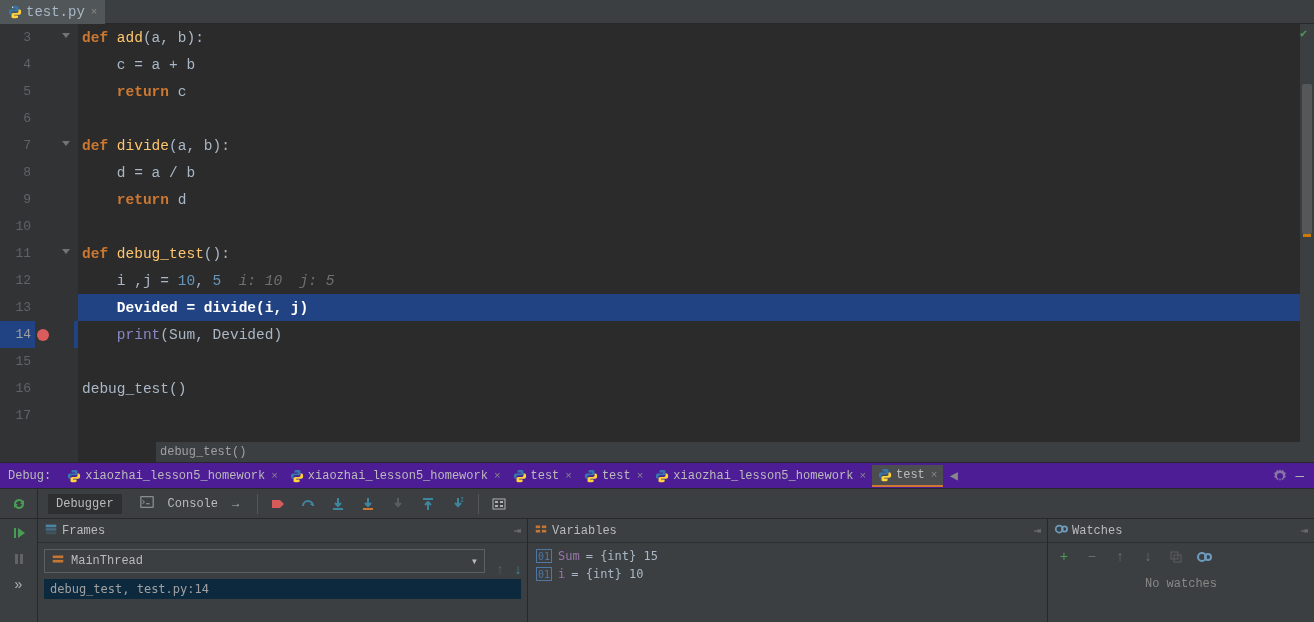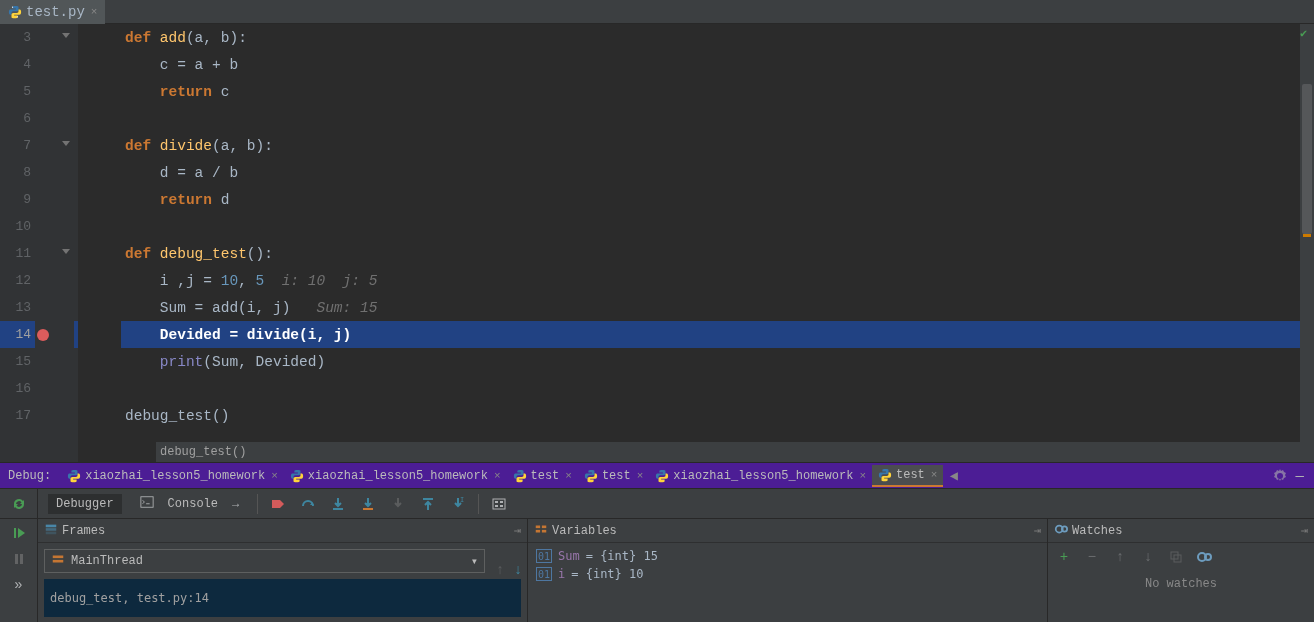--- a/index.html
+++ b/index.html
@@ -79,21 +79,20 @@
 .breakpoint {
   width: 12px; height: 12px; border-radius: 50%; background: #db5c5c; display: inline-block;
 }
 .code-line {
   height: 27px;
   display: flex;
   align-items: center;
   padding-left: 4px;
   white-space: pre;
   font-size: 14.5px;
-  margin-left: 43px;
 }
 .code-line.active {
   background: #214283;
   font-weight: bold;
 }
 .kw { color: #cc7832; font-weight: bold; }
 .fn { color: #ffc66d; }
 .param { color: #a9b7c6; }
 .num { color: #6897bb; }
 .builtin { color: #8888c6; }
@@ -150,21 +149,21 @@
 }
 .panel-header {
   height: 24px; display: flex; align-items: center; justify-content: space-between; padding: 0 6px; background: #3c3f41; border-bottom: 1px solid #2e2f30; font-size: 12px; color: #bbbbbb;
 }
 .panel-content {
   flex: 1; background: #3c3f41; padding: 4px;
 }
 .frames-sel {
   margin: 6px; height: 24px; background: #3c3f41; border: 1px solid #5e6060; display: flex; align-items: center; padding: 0 6px; gap: 6px; font-size: 12px; color: #bbbbbb; position: relative;
 }
-.frames-list-item { margin: 0 6px 0 6px; padding: 12px 6px; background: #0d293e; color: #a0a0a0; font-family: monospace; font-size: 12px;}
+.frames-list-item { margin: 0 6px 0 6px; padding: 3px 6px; background: #0d293e; color: #a0a0a0; font-family: monospace; font-size: 12px;}
 .var-row { display: flex; align-items: center; gap: 6px; font-family: monospace; font-size: 12px; padding: 2px 4px; color: #a9b7c6;}
 .var-row .box { width: 16px; height: 14px; border: 1px solid #4e77a1; color: #4e77a1; font-size: 10px; display: inline-flex; align-items: center; justify-content: center;}
 .arrow-btn { width: 18px; height: 18px; display: inline-flex; align-items: center; justify-content: center; }
 .pin-icn { color: #787878; }
 .small-x { color: #888; font-size: 11px; padding-left: 2px; cursor: pointer;}
 .sub-tab { padding: 3px 8px; font-size: 12px; color: #bbbbbb;}
 .sub-tab.active { background: #2d2f30; }
 </style>
 </head>
 <body>
@@ -265,21 +264,20 @@
     <div class="code-line"><span class="kw">def </span><span class="fn">add</span><span class="param">(a, b):</span></div>
     <div class="code-line"><span>    c = a + b</span></div>
     <div class="code-line"><span class="kw">    return </span><span>c</span></div>
     <div class="code-line"></div>
     <div class="code-line"><span class="kw">def </span><span class="fn">divide</span><span class="param">(a, b):</span></div>
     <div class="code-line"><span>    d = a / b</span></div>
     <div class="code-line"><span class="kw">    return </span><span>d</span></div>
     <div class="code-line"></div>
     <div class="code-line"><span class="kw">def </span><span class="fn">debug_test</span><span class="param">():</span></div>
     <div class="code-line"><span>    i ,j = </span><span class="num">10</span><span>, </span><span class="num">5</span><span class="comment-hint">  i: 10  j: 5</span></div>
-    <div class="code-line"><span>    Sum = add(i, j)</span><span class="comment-hint">   Sum: 15</span></div>
     <div class="code-line active"><span style="color:#fff">    Devided = divide(i, j)</span></div>
     <div class="code-line"><span>    </span><span class="builtin">print</span><span>(Sum, Devided)</span></div>
     <div class="code-line"></div>
     <div class="code-line"><span>debug_test()</span></div>
     <div class="breadcrumb-bar">
       <span>debug_test()</span>
     </div>
   </div>
 
   <div class="scrollbar-right">

